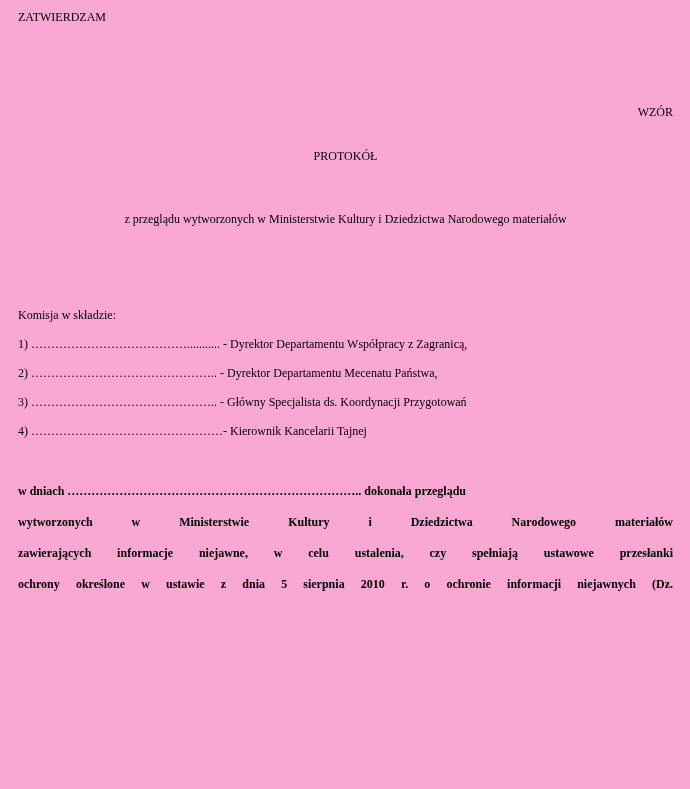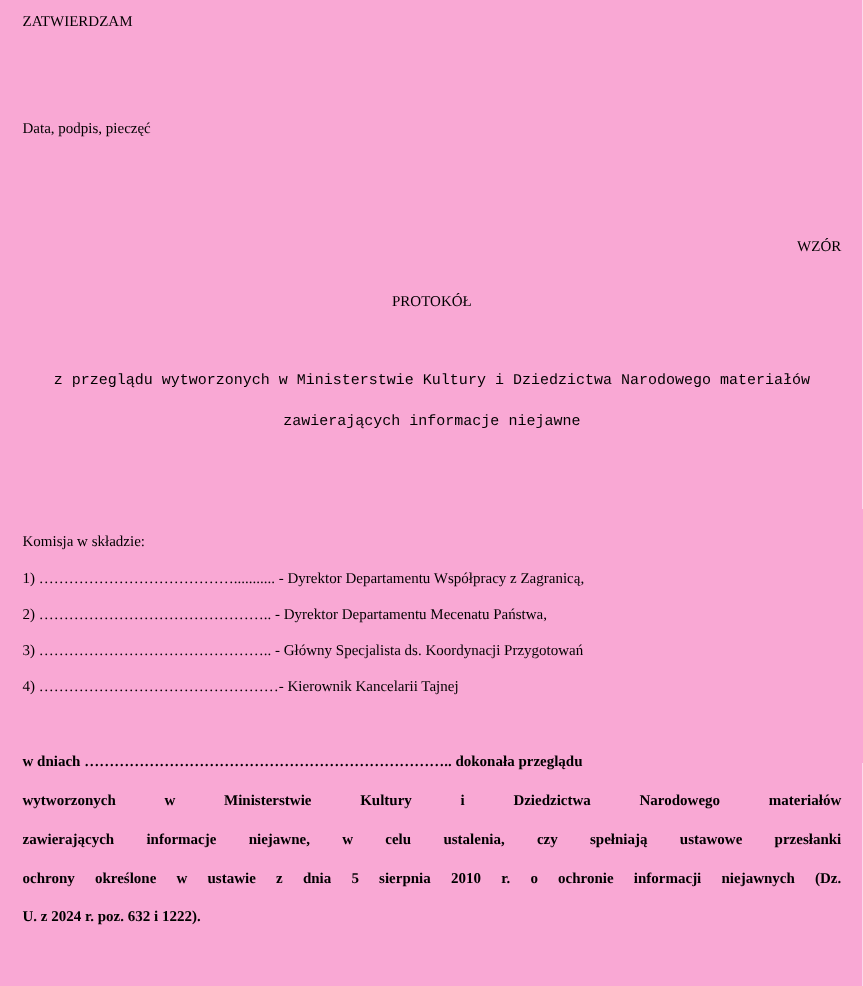--- a/index.html
+++ b/index.html
@@ -20,63 +20,60 @@
     overflow: hidden;
   }
   .line {
     line-height: 29px;
     white-space: nowrap;
   }
   .stamp       { line-height: 22px; }
   .sig-caption { margin-top: 63px; line-height: 22px; }
   .tpl-label   { margin-top: 73px; line-height: 22px; text-align: right; white-space: nowrap; }
   .doc-title   { margin-top: 22px; line-height: 22px; text-align: center; font-weight: normal; white-space: nowrap; }
-  .subtitle    { line-height: 33px; text-align: center; white-space: nowrap; font-family: Liberation Mono, monospace; }
+  .subtitle    { line-height: 33px; text-align: center; white-space: nowrap; }
   .subtitle-first { margin-top: 36px; }
   .committee-heading { margin-top: 65px; line-height: 29px; font-family: Liberation Serif, serif; }
   .member { line-height: 29px; white-space: nowrap; }
   .member-indent { padding-left: 37px; }
   .body-block { margin-top: 30px; }
   .body-line { line-height: 31px; font-weight: bold; }
   .body-first { white-space: nowrap; }
   .just {
     text-align: justify;
     text-align-last: justify;
     white-space: normal;
   }
 </style>
 </head>
 <body>
 
 <div class="doc">
 
   <div class="line stamp">ZATWIERDZAM</div>
 
-  <div class="line sig-caption">Data, podpis, pieczęć</div>
 
   <div class="tpl-label">WZÓR</div>
 
   <div class="doc-title">PROTOKÓŁ</div>
 
   <div class="subtitle subtitle-first">z przeglądu wytworzonych w Ministerstwie Kultury i Dziedzictwa Narodowego materiałów</div>
 
-  <div class="subtitle">zawierających informacje niejawne</div>
 
   <div class="committee-heading">Komisja w składzie:</div>
 
   <div class="member">1) …………………………………........... - Dyrektor Departamentu Współpracy z Zagranicą,</div>
 
   <div class="member">2) ……………………………………….. - Dyrektor Departamentu Mecenatu Państwa,</div>
 
   <div class="member">3) ……………………………………….. - Główny Specjalista ds. Koordynacji Przygotowań</div>
 
 
   <div class="member">4) …………………………………………- Kierownik Kancelarii Tajnej</div>
 
   <div class="body-block">
     <div class="body-line body-first">w dniach ……………………………………………………………….. dokonała przeglądu</div>
     <div class="body-line just">wytworzonych w Ministerstwie Kultury i Dziedzictwa Narodowego materiałów</div>
     <div class="body-line just">zawierających informacje niejawne, w celu ustalenia, czy spełniają ustawowe przesłanki</div>
     <div class="body-line just">ochrony określone w ustawie z dnia 5 sierpnia 2010 r. o ochronie informacji niejawnych (Dz.</div>
-    <div class="body-line">U. z 2024 r. poz. 632 i 1222).</div>
   </div>
 
 </div>
 
 </body></html>

